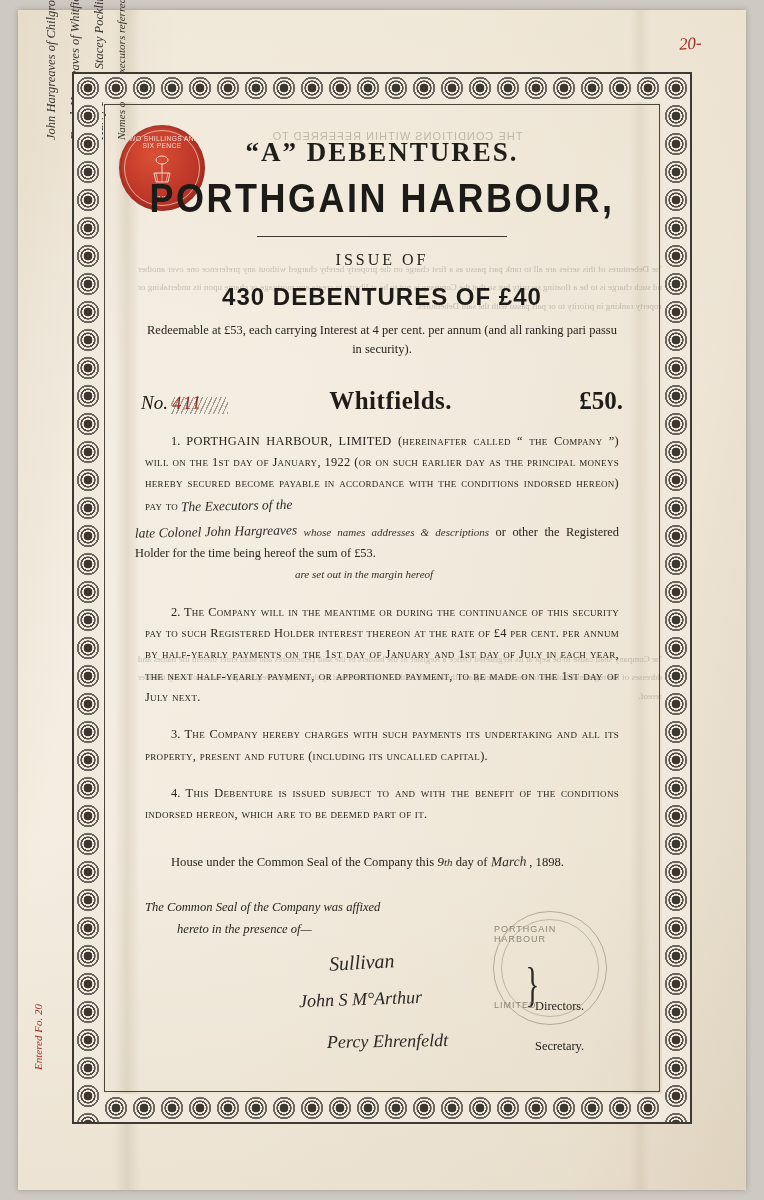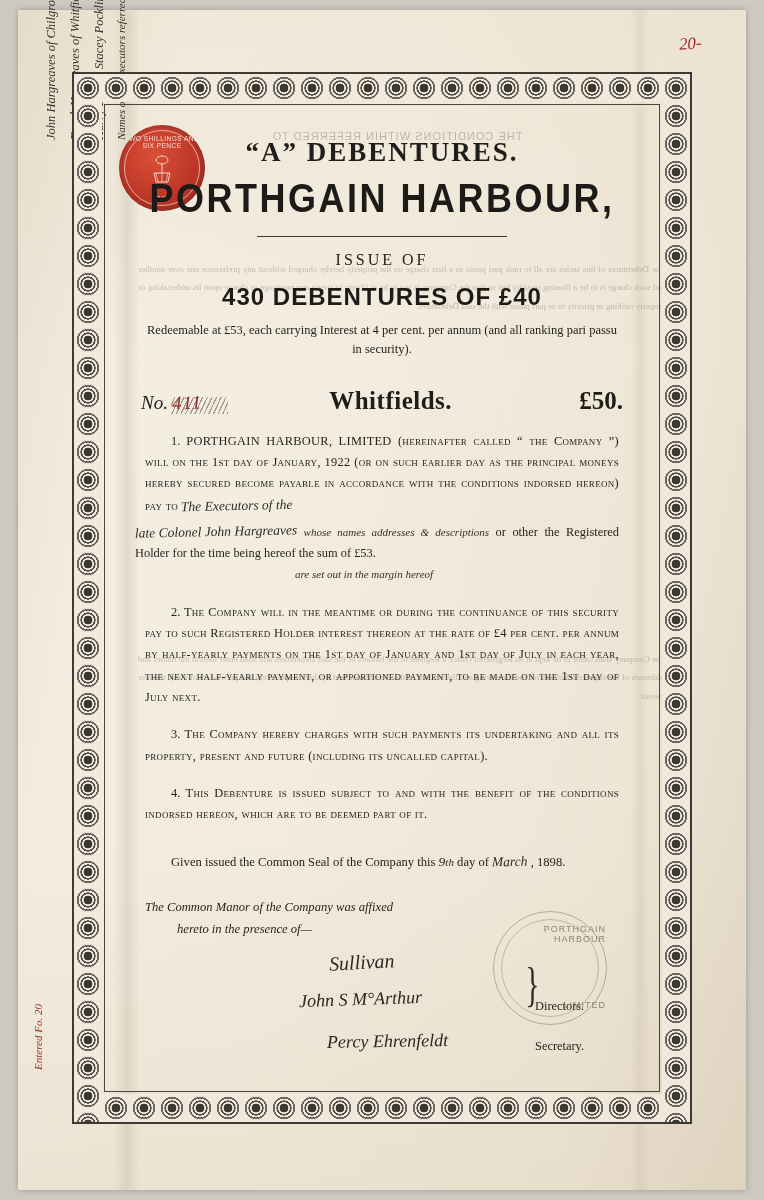--- a/index.html
+++ b/index.html
@@ -341,21 +341,21 @@
     right: 52px;
     bottom: 66px;
     width: 112px;
     height: 112px;
     border-radius: 50%;
     border: 1.5px solid rgba(120,112,96,0.5);
     color: rgba(110,102,88,0.75);
     font-family: "Liberation Sans", sans-serif;
     font-size: 9px;
     letter-spacing: 1px;
-    text-align: right;
+    text-align: left;
   }
   #emboss .e-ring { position: absolute; inset: 7px; border: 1px solid rgba(120,112,96,0.4); border-radius: 50%; }
   #emboss .e-top { position: absolute; top: 12px; left: 0; right: 0; }
   #emboss .e-bottom { position: absolute; bottom: 14px; left: 0; right: 0; }
 
   
   #marginalia {
     position: absolute;
     left: 22px;
     top: 150px;
@@ -519,29 +519,29 @@
             <span class="num">3.</span>
             <span class="smallcaps">The Company hereby charges with such payments its undertaking and all its property, present and future (including its uncalled capital).</span>
           </div>
 
           <div class="clause">
             <span class="num">4.</span>
             <span class="smallcaps">This Debenture is issued subject to and with the benefit of the conditions indorsed hereon, which are to be deemed part of it.</span>
           </div>
 
           <div class="given">
-            <span>Given issued the Common Seal of the Company this</span>
+            <span>House under the Common Seal of the Company this</span>
             <span class="ms">9</span><span class="ms hand-small">th</span>
             <span>day of</span>
             <span class="ms ms-slant">March</span>
             <span>, 1898.</span>
           </div>
 
           <div class="seal-affixed">
-            <span>The Common Manor of the Company was affixed</span><br>
+            <span>The Common Seal of the Company was affixed</span><br>
             <span class="indent">hereto in the presence of—</span>
           </div>
 
           <div class="sign-area">
             <div class="sig sig1">Sullivan</div>
             <div class="sig sig2">John S M°Arthur</div>
             <div class="sig sig3">Percy Ehrenfeldt</div>
             <div class="brace">}</div>
             <div class="role role-directors">Directors.</div>
             <div class="role role-secretary">Secretary.</div>

